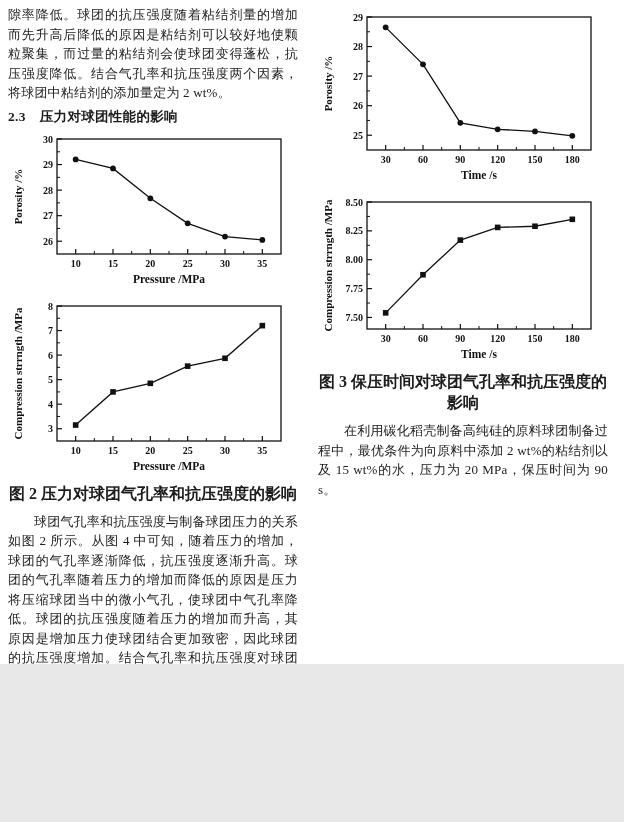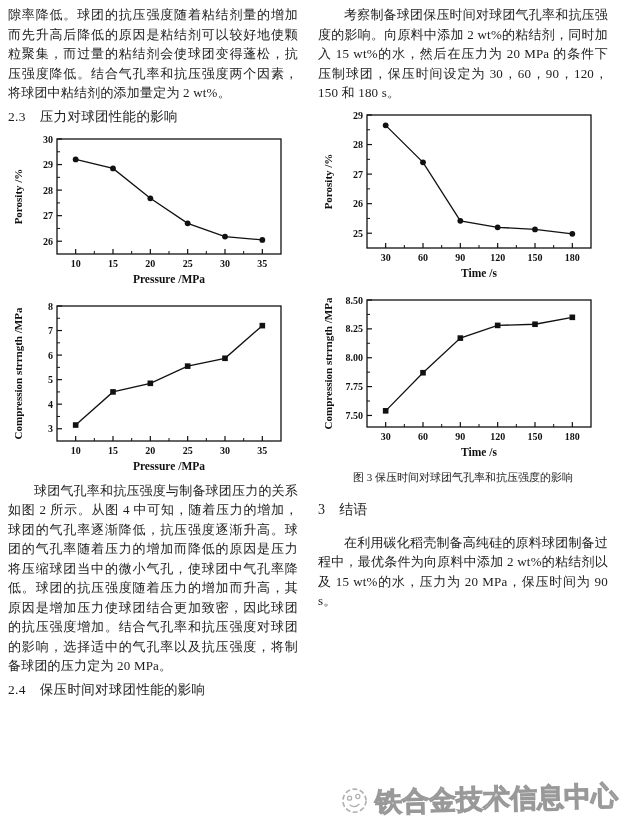--- a/index.html
+++ b/index.html
@@ -1,33 +1,33 @@
 <!DOCTYPE html>
 <html lang="zh"><head>
 <meta charset="utf-8">
 <style>
   html,body{margin:0;padding:0;background:#e8e8e8;}
   .page{
-    position:relative; width:624px; height:822px; background:#ffffff;
+    position:relative; width:624px; height:664px; background:#ffffff;
     box-sizing:border-box; padding:5px 8px; display:flex; gap:20px; overflow:hidden;
     font-family:"Liberation Serif","DejaVu Serif",serif; color:#1c1c1c;
   }
   .col{width:290px; flex:0 0 290px;}
   p.body-text{
     font-size:13px; line-height:19.5px; text-align:justify; margin:0 0 1px 0;
     text-indent:2em; letter-spacing:0.2px;
   }
   p.no-indent{text-indent:0;}
   h4.sec{
-    font-size:13.5px; font-weight:normal; margin:5px 0 4px 0; letter-spacing:0.3px;
+    font-size:13.5px; font-weight:bold; margin:5px 0 4px 0; letter-spacing:0.3px;
   }
   h4.sec .sec-num{margin-right:14px;}
   h4.sec-big{font-size:14px; margin:16px 0 14px 0;}
   .fig-caption{
-    font-size:11px; font-weight:normal; text-align:center; margin:3px 0 7px 0;
+    font-size:16px; font-weight:bold; text-align:center; margin:3px 0 7px 0;
   }
   .chart-wrap{margin:3px 0 0 0; text-align:center;}
   svg.chart text{font-family:"Liberation Serif","DejaVu Serif",serif; fill:#111;}
   .watermark{
     position:absolute; left:338px; top:778px; width:280px; height:42px;
     display:flex; align-items:center; gap:4px; pointer-events:none; opacity:0.9;
   }
   .watermark .wm-text{
     font-size:27px; font-weight:bold; letter-spacing:0px; white-space:nowrap;
     color:#cfcfcf; -webkit-text-stroke:1px #8f8f8f; transform:rotate(-1.5deg);
@@ -132,28 +132,28 @@
           <rect x="99.2" y="92.10909090909091" width="5.6" height="5.6" fill="#111111"></rect>
           <rect x="136.53333333333333" y="83.51818181818183" width="5.6" height="5.6" fill="#111111"></rect>
           <rect x="173.86666666666667" y="66.33636363636364" width="5.6" height="5.6" fill="#111111"></rect>
           <rect x="211.2" y="58.48181818181817" width="5.6" height="5.6" fill="#111111"></rect>
           <rect x="248.5333333333333" y="25.836363636363625" width="5.6" height="5.6" fill="#111111"></rect>
           <text x="158" y="173" font-size="11.5" font-weight="bold" text-anchor="middle">Pressure /MPa</text>
           <text x="11" y="76.5" font-size="11" font-weight="bold" text-anchor="middle" transform="rotate(-90 11 76.5)">Compression strrngth /MPa</text>
         </svg>
     </div>
 
+    <div class="fig-caption">图 2  压力对球团气孔率和抗压强度的影响</div>
 
     <p class="body-text">球团气孔率和抗压强度与制备球团压力的关系如图 2 所示。从图 4 中可知，随着压力的增加，球团的气孔率逐渐降低，抗压强度逐渐升高。球团的气孔率随着压力的增加而降低的原因是压力将压缩球团当中的微小气孔，使球团中气孔率降低。球团的抗压强度随着压力的增加而升高，其原因是增加压力使球团结合更加致密，因此球团的抗压强度增加。结合气孔率和抗压强度对球团的影响，选择适中的气孔率以及抗压强度，将制备球团的压力定为 20 MPa。</p>
 
     <h4 class="sec"><span class="sec-num">2.4</span><span>保压时间对球团性能的影响</span></h4>
   </div>
 
   <div class="col">
-    <p class="body-text">考察制备球团保压时间对球团气孔率和抗压强度的影响。向原料中添加 2 wt%的粘结剂，同时加入 15 wt%的水，然后在压力为 20 MPa 的条件下压制球团，保压时间设定为 30，60，90，120，150 和 180 s。</p>
 
     <div class="chart-wrap">
       <svg class="chart" width="284" height="178">
           <rect x="46" y="9" width="224" height="133" fill="none" stroke="#111111" stroke-width="1.3"></rect>
           <line x1="64.66666666666666" y1="142" x2="64.66666666666666" y2="137" stroke="#111111" stroke-width="1.2"></line>
           <text x="64.66666666666666" y="155" font-size="10" font-weight="bold" text-anchor="middle">30</text>
           <line x1="83.33333333333333" y1="142" x2="83.33333333333333" y2="139" stroke="#111111" stroke-width="1"></line>
           <line x1="102" y1="142" x2="102" y2="137" stroke="#111111" stroke-width="1.2"></line>
           <text x="102" y="155" font-size="10" font-weight="bold" text-anchor="middle">60</text>
           <line x1="120.66666666666666" y1="142" x2="120.66666666666666" y2="139" stroke="#111111" stroke-width="1"></line>
@@ -236,21 +236,20 @@
           <rect x="211.2" y="30.44545454545465" width="5.6" height="5.6" fill="#111111"></rect>
           <rect x="248.5333333333333" y="23.518181818181855" width="5.6" height="5.6" fill="#111111"></rect>
           <text x="158" y="165" font-size="11.5" font-weight="bold" text-anchor="middle">Time /s</text>
           <text x="11" y="72.5" font-size="11" font-weight="bold" text-anchor="middle" transform="rotate(-90 11 72.5)">Compression strrngth /MPa</text>
         </svg>
     </div>
 
     <div class="fig-caption">图 3  保压时间对球团气孔率和抗压强度的影响</div>
 
 
-    <h4 class="sec sec-big"><span class="sec-num">3</span><span>结语</span></h4>
 
     <p class="body-text">在利用碳化稻壳制备高纯硅的原料球团制备过程中，最优条件为向原料中添加 2 wt%的粘结剂以及 15 wt%的水，压力为 20 MPa，保压时间为 90 s。</p>
   </div>
 
   <div class="watermark">
     <svg width="40" height="40" viewBox="0 0 40 40">
       <circle cx="20" cy="22" r="14" fill="none" stroke="#a8a8a8" stroke-width="2" stroke-dasharray="6 3"></circle>
       <circle cx="14" cy="19" r="2.5" fill="none" stroke="#a8a8a8" stroke-width="1.5"></circle>
       <circle cx="24" cy="17" r="2.5" fill="none" stroke="#a8a8a8" stroke-width="1.5"></circle>
       <path d="M14 27 q6 5 12 -1" fill="none" stroke="#a8a8a8" stroke-width="1.5"></path>

